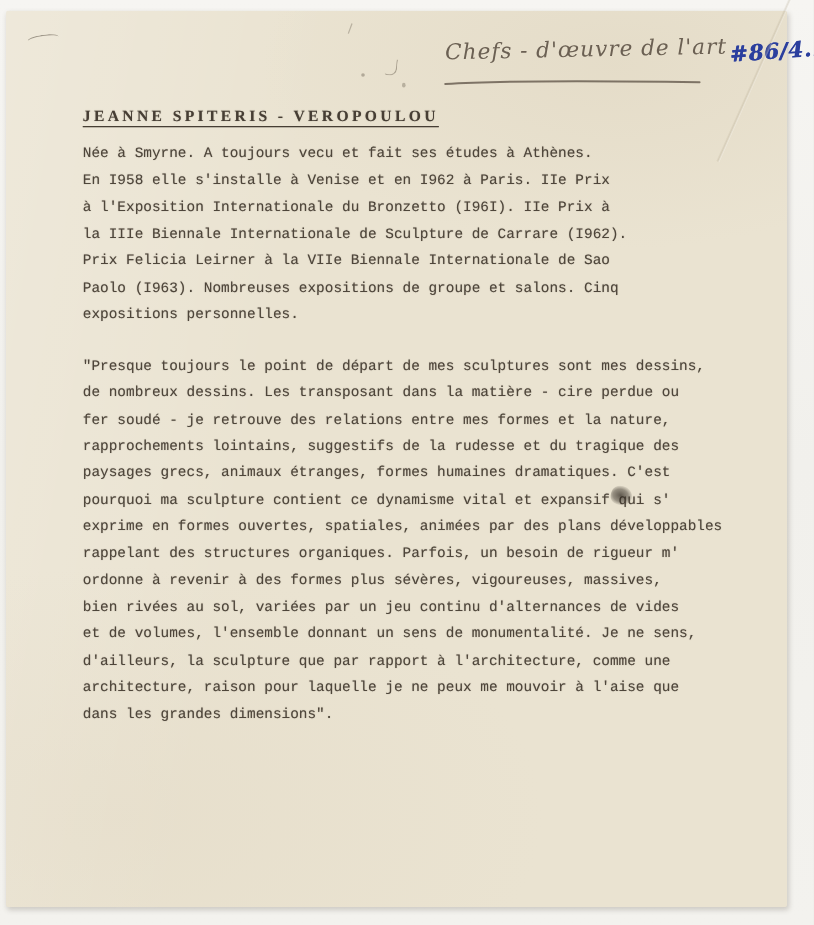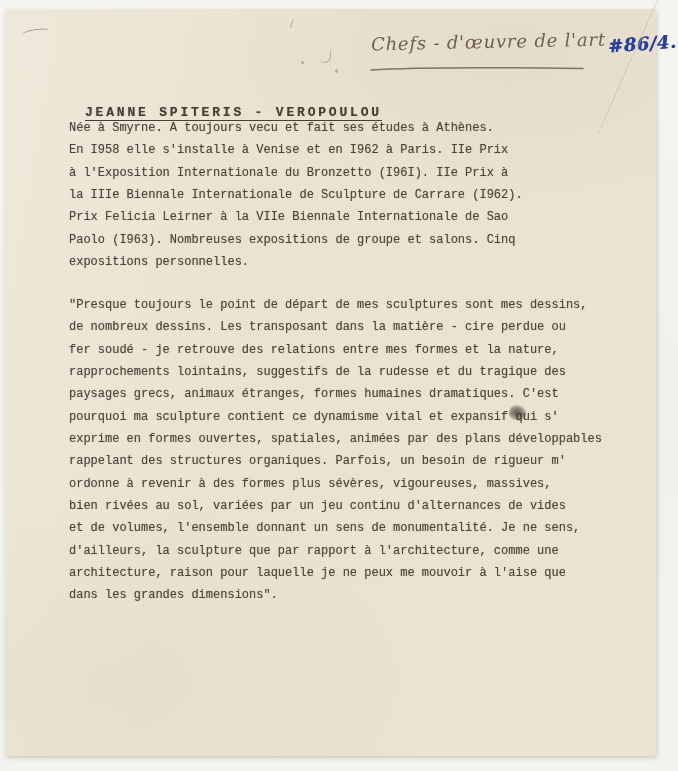--- a/index.html
+++ b/index.html
@@ -85,22 +85,22 @@
     border-radius: 0 0 6px 2px; transform: rotate(6deg); }
   .mark-4 { left: 296px; top: 52px; width: 3px; height: 3px;
     background: rgba(95,86,72,0.4); border-radius: 50%; }
   .mark-5 { left: 330px; top: 60px; width: 3px; height: 4px;
     background: rgba(95,86,72,0.35); border-radius: 50%; }
   
   .doc-title {
     position: absolute;
     left: 64px;
     top: 80px;
-    margin: 16px;
-    font-family: Liberation Mono, monospace;
+    margin: 0;
+    font-family: Liberation Serif, serif;
     font-size: 13px;
     font-weight: bold;
     letter-spacing: 2.8px;
     color: rgba(66,58,48,0.95);
     text-decoration: underline;
     text-underline-offset: 4px;
     text-decoration-thickness: 1.4px;
     text-shadow: 0 0 0.8px rgba(66,58,48,0.55);
     white-space: nowrap;
   }

